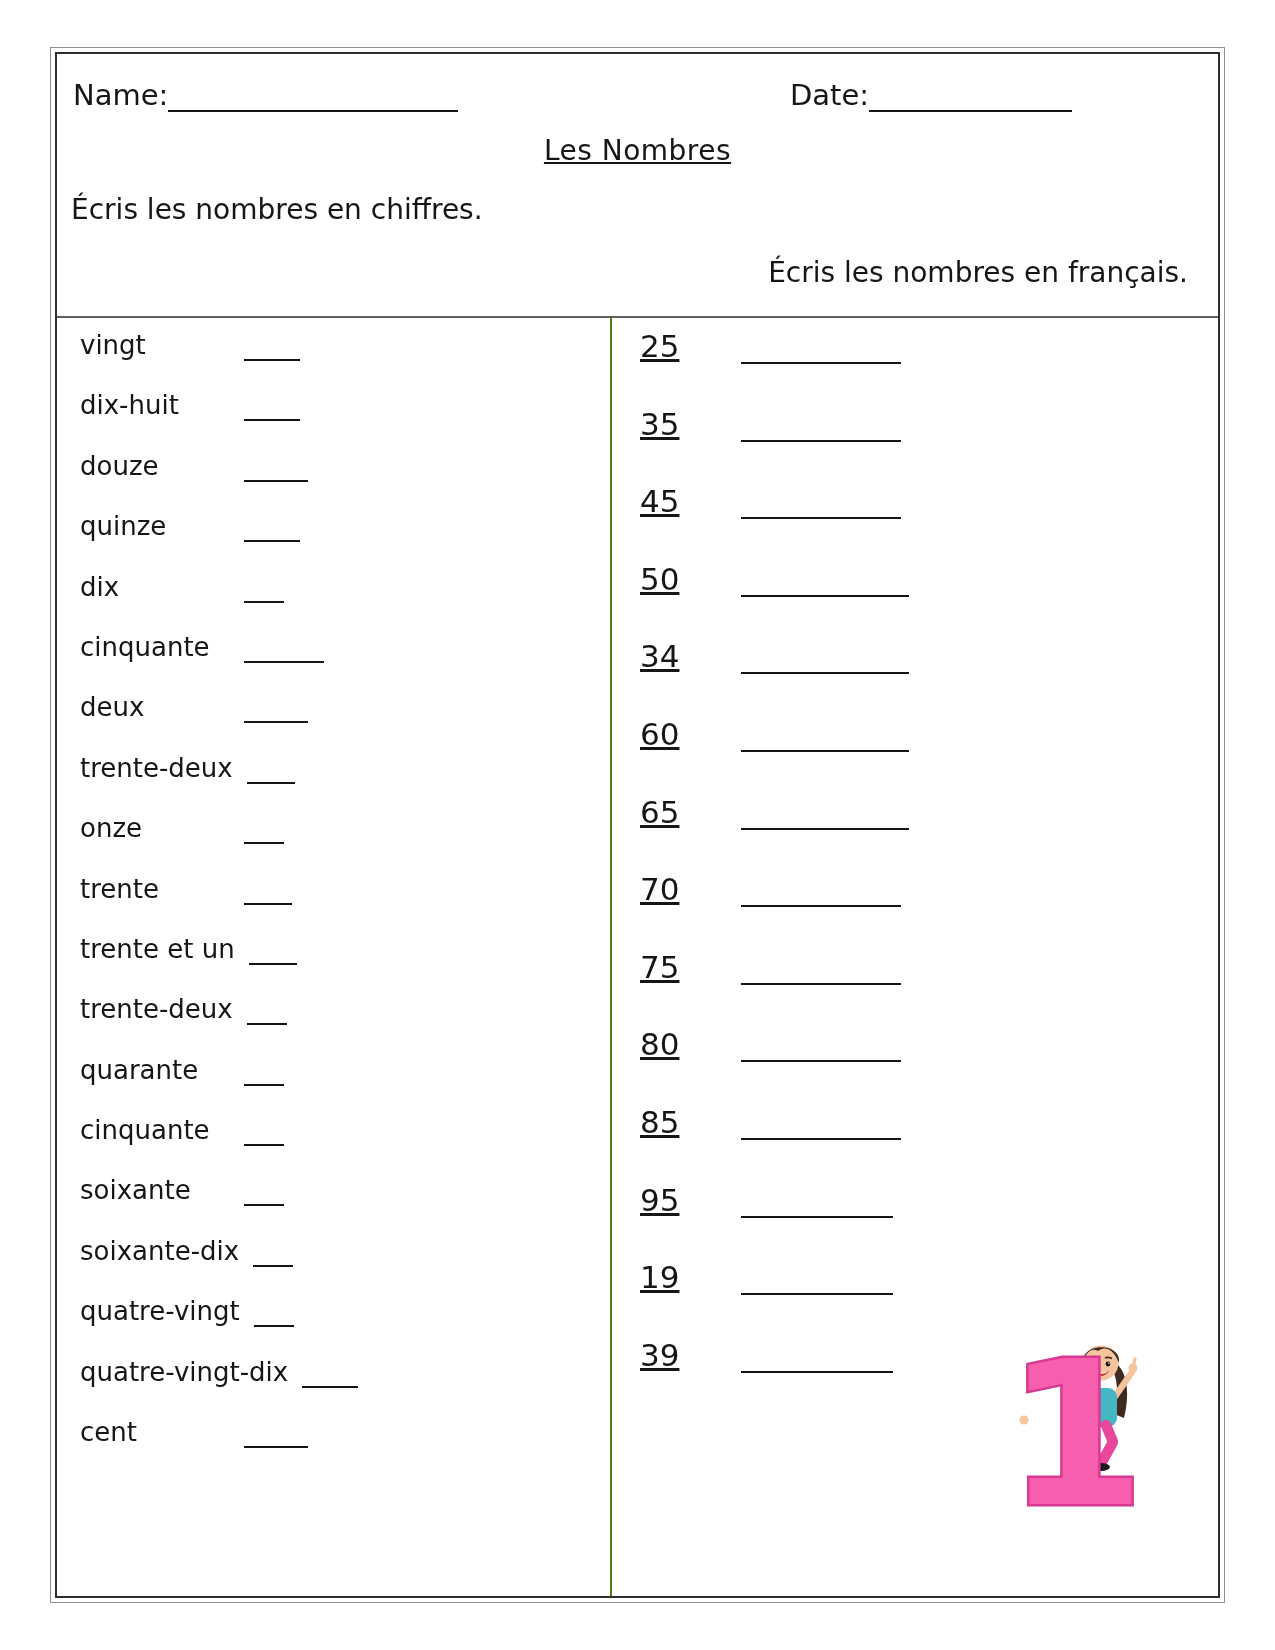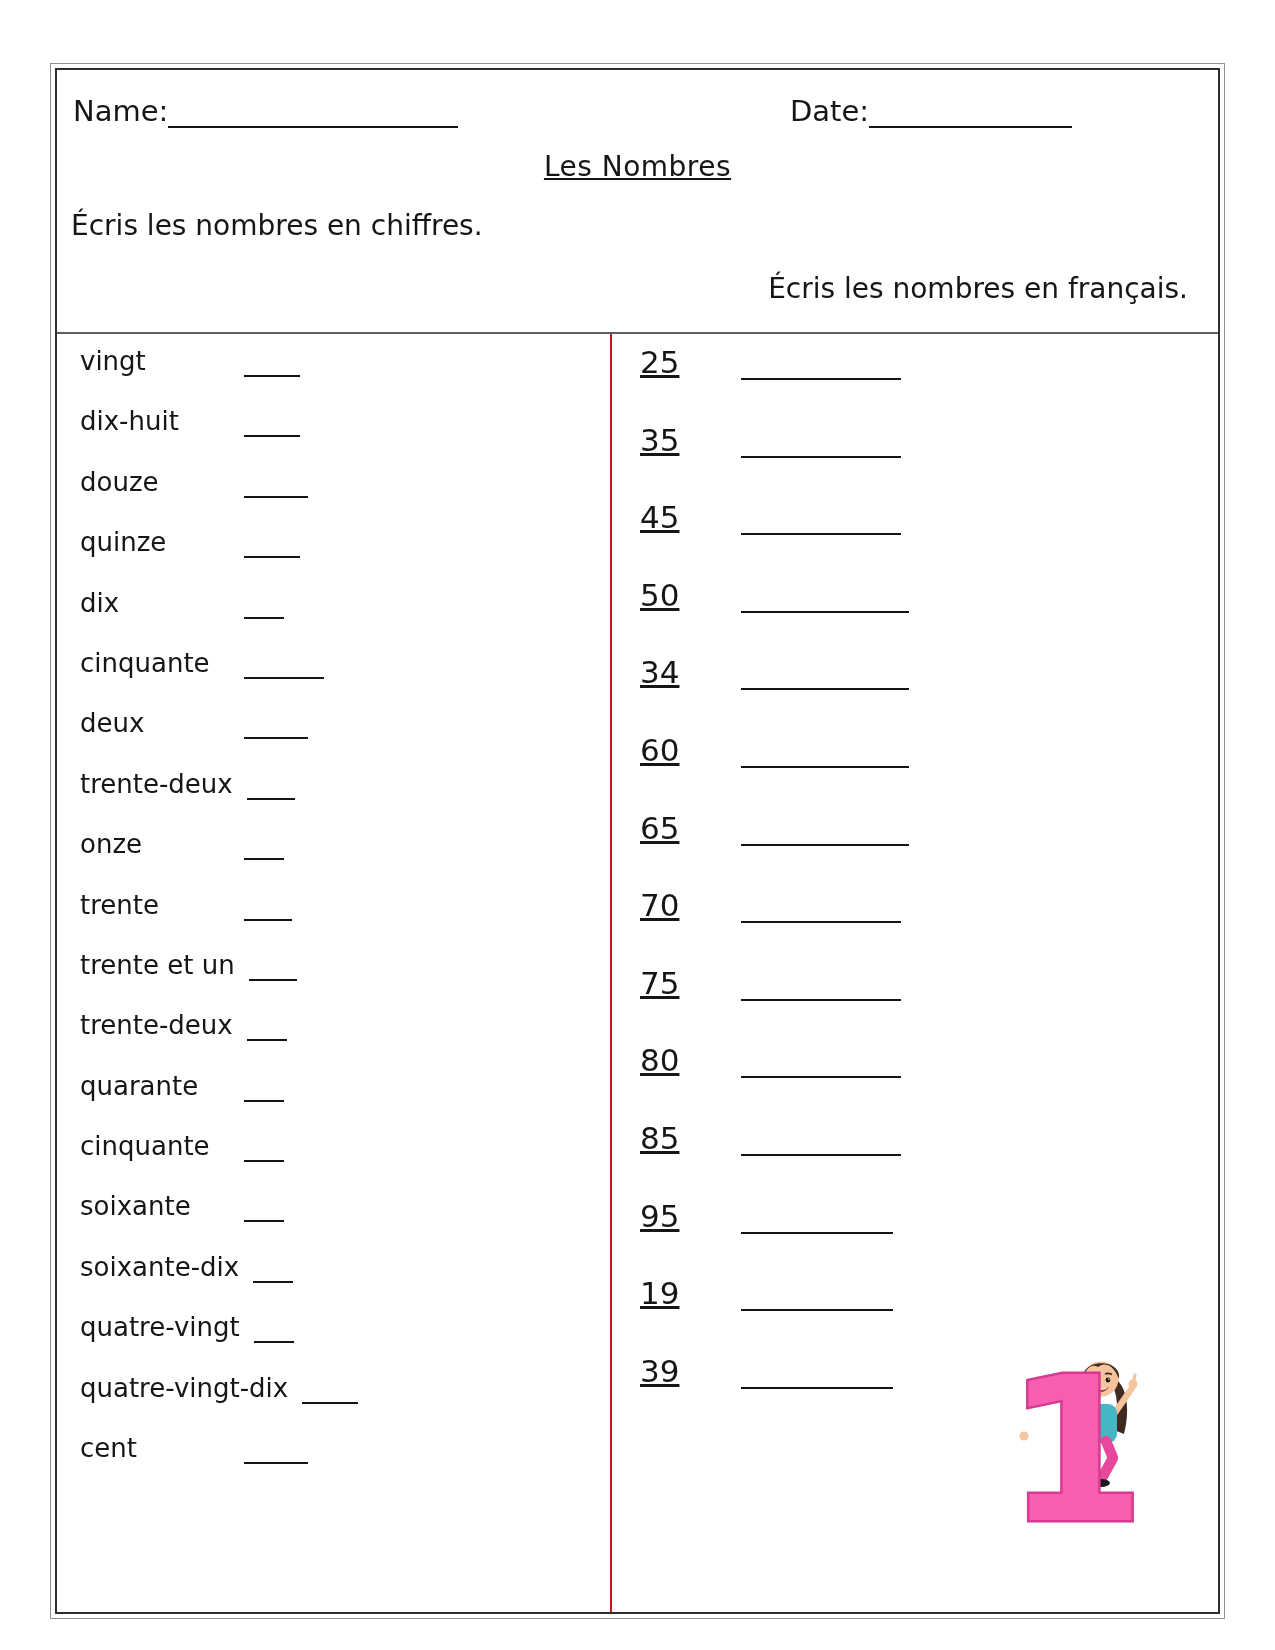--- a/index.html
+++ b/index.html
@@ -1,32 +1,32 @@
 <!DOCTYPE html>
 <html><head>
 <meta charset="utf-8">
 <style>
   * { margin:0; padding:0; box-sizing:border-box; }
   html,body { width:1275px; height:1650px; background:#ffffff; font-family:"DejaVu Sans", sans-serif; color:#161616; }
   .sheet { position:absolute; left:50px; top:47px; width:1175px; height:1556px;
-           border:1px solid #8f8f8f; padding:4px; background:#fff;margin-top:16px; }
+           border:1px solid #8f8f8f; padding:4px; background:#fff; }
   .sheet-inner { position:relative; width:100%; height:100%; border:2.5px solid #2e2e2e; overflow:hidden; }
 
   
   .hdr { position:relative; height:262px; }
   .name-date { display:flex; justify-content:space-between; align-items:baseline;
                padding:24px 146px 0 16px; font-size:29px; }
   .nd-group { display:flex; align-items:baseline; white-space:nowrap; }
   .title { text-align:center; font-size:28px; margin-top:22px; letter-spacing:0.5px;text-decoration:underline; }
   .instr-left { font-size:28px; margin-top:26px; padding-left:14px; }
   .instr-right { font-size:28px; margin-top:30px; text-align:right; padding-right:30px; }
 
   
   .cols { position:absolute; top:262px; left:0; right:0; bottom:0; display:flex; border-top:2px solid #5f5f5f; }
-  .col-left { width:555px; border-right:2px solid #b91c1c; padding:12px 0 0 23px; }
+  .col-left { width:555px; border-right:2px solid #4d7c0f; padding:12px 0 0 23px; }
   .col-right { flex:1; padding:10px 0 0 28px;text-decoration:underline; }
 
   .wrow { height:60.4px; display:flex; align-items:baseline; }
   .word { font-size:26px; min-width:150px; margin-right:14px; white-space:nowrap; }
   .nrow { height:77.6px; display:flex; align-items:baseline; }
   .num  { font-size:31px; min-width:57px; margin-right:44px; }
 
   .blank { display:inline-block; border-bottom:2.5px solid #151515; height:2px;
            position:relative; top:7px; }
   .blank-hdr { display:inline-block; border-bottom:2.5px solid #151515; height:2px;

